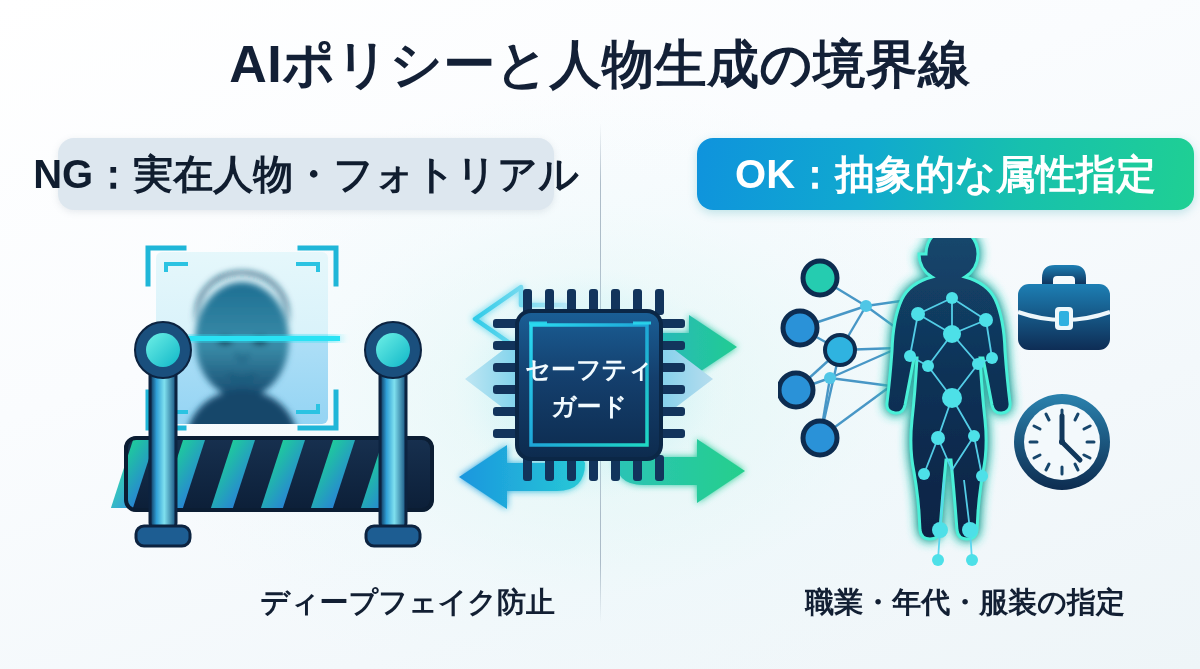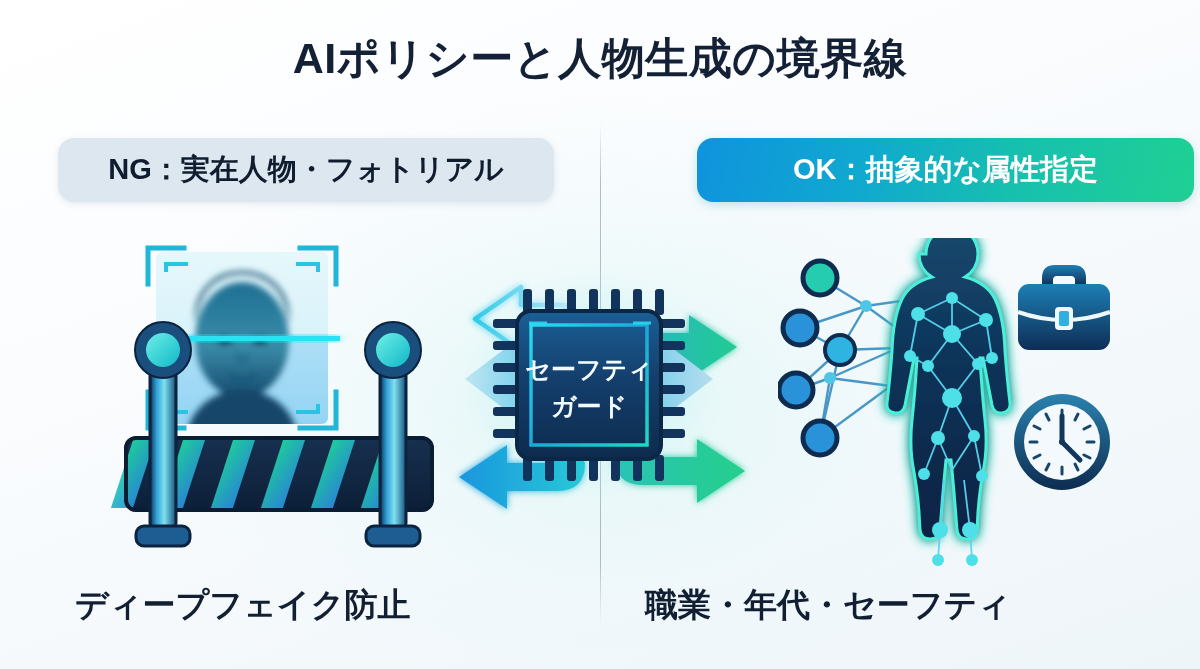--- a/index.html
+++ b/index.html
@@ -11,50 +11,50 @@
   }
   #stage{
     position:relative;width:1200px;height:669px;
     background:
       radial-gradient(ellipse 620px 430px at 600px 400px, rgba(210,245,240,.55) 0%, rgba(232,248,250,.30) 45%, rgba(255,255,255,0) 72%),
       linear-gradient(160deg,#ffffff 0%,#fafcfe 38%,#f3f8fb 72%,#eef5f8 100%);
   }
   
   .title{
     position:absolute;left:0;top:30px;width:1200px;text-align:center;
-    font-size:43px;font-weight:bold;color:#132036;letter-spacing:.5px;
+    font-size:52px;font-weight:bold;color:#132036;letter-spacing:.5px;
     white-space:nowrap;
   }
   
   .divider{
     position:absolute;left:600px;top:123px;width:1px;height:500px;
     background:linear-gradient(to bottom,rgba(160,178,192,0) 0%,rgba(150,168,184,.75) 12%,rgba(150,168,184,.75) 88%,rgba(160,178,192,0) 100%);
   }
   
   .badge{
-    position:absolute;height:64px;border-radius:16px;
+    position:absolute;height:72px;border-radius:16px;
     display:flex;align-items:center;justify-content:center;
-    font-size:29px;font-weight:bold;white-space:nowrap;
+    font-size:40px;font-weight:bold;white-space:nowrap;
   }
   .badge-ng{
     left:58px;top:138px;width:496px;
     background:#dde7ef;color:#101d2f;
     box-shadow:0 2px 7px rgba(110,130,150,.16);
   }
   .badge-ok{
     left:653px;top:138px;width:497px;
     background:linear-gradient(100deg,#0f93dd 0%,#10a9cf 34%,#17c0ae 64%,#1fd093 100%);
     color:#ffffff;
     box-shadow:0 3px 10px rgba(30,160,170,.25);
     margin-left:44px;
   }
   
   .caption{
-    position:absolute;top:583px;width:480px;text-align:left;
-    font-size:33px;font-weight:bold;color:#121f33;white-space:nowrap;
+    position:absolute;top:583px;width:480px;text-align:right;
+    font-size:29px;font-weight:bold;color:#121f33;white-space:nowrap;
   }
   .caption-left{left:75px;}
   .caption-right{left:645px;}
 
   
   .art{position:absolute;}
   .art svg{display:block;}
 </style>
 </head>
 <body>
@@ -426,15 +426,15 @@
         <path d="M162 120 l116 0 l0 120 l-116 0 z" fill="none" stroke="url(#chipRing)" stroke-width="3.5"></path>
         <path d="M160 118 l18 -0 M282 118 l-18 0" stroke="#2ad9ef" stroke-width="3" opacity=".9"></path>
 
         <text x="220" y="173" text-anchor="middle" font-family="'Liberation Sans','DejaVu Sans',sans-serif" font-size="25" font-weight="bold" fill="#f2fbff">セーフティ</text>
         <text x="220" y="210" text-anchor="middle" font-family="'Liberation Sans','DejaVu Sans',sans-serif" font-size="25" font-weight="bold" fill="#f2fbff">ガード</text>
       </g>
     </svg>
   </div>
 
   <div class="caption caption-left">ディープフェイク防止</div>
-  <div class="caption caption-right">職業・年代・セーフティ</div>
+  <div class="caption caption-right">職業・年代・服装の指定</div>
 
 </div>
 
 </body></html>

